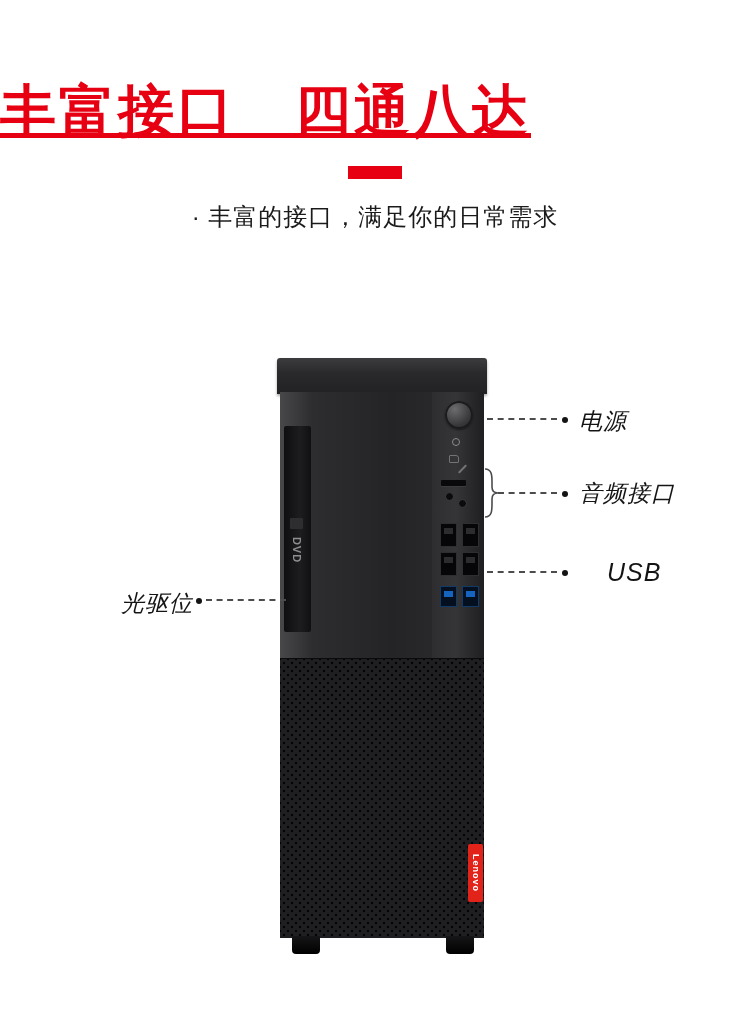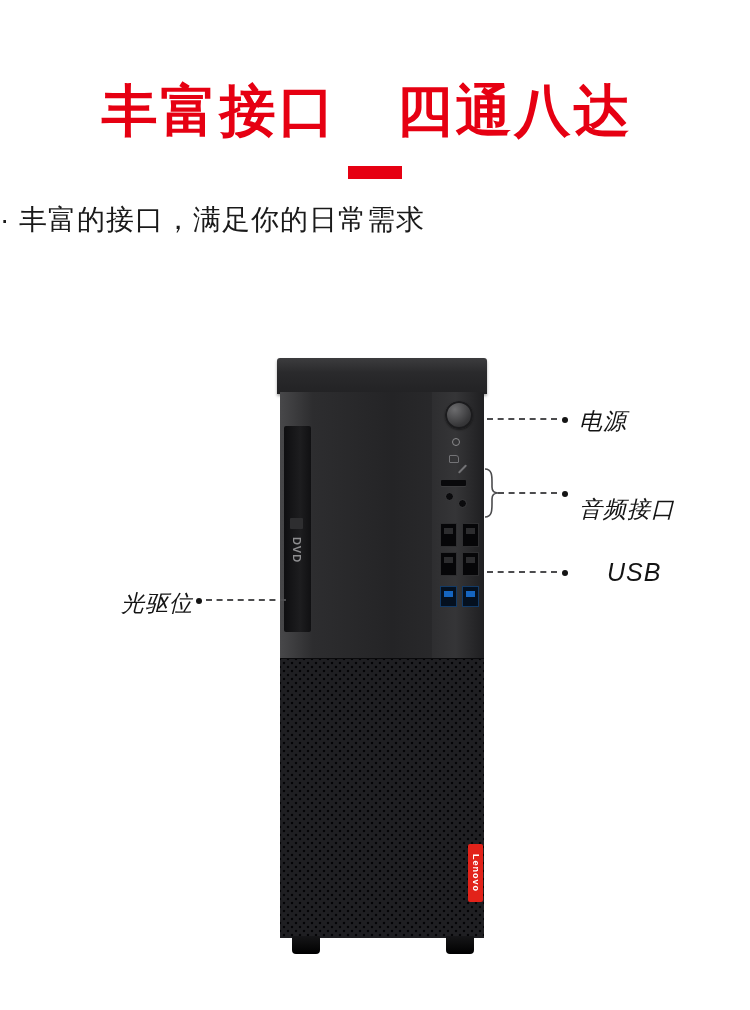--- a/index.html
+++ b/index.html
@@ -7,32 +7,32 @@
   body {
     position:relative;
     background:#ffffff;
     overflow:hidden;
     font-family:"Liberation Sans","DejaVu Sans",sans-serif;
   }
 
   
   .title {
     position:absolute; top:74px; left:0; width:734px;
-    text-align:center;
+    text-align:left;
     font-size:56px; font-weight:bold; color:#e60012;
-    letter-spacing:3px; white-space:pre;
+    letter-spacing:3px; white-space:pre;text-decoration:underline;
   }
   .divider {
     position:absolute; top:166px; left:348px;
     width:54px; height:13px; background:#e60012;
   }
   .subtitle {
     position:absolute; top:201px; left:0; width:750px;
-    text-align:left;
-    font-size:28px; color:#1a1a1a; letter-spacing:1px;
+    text-align:center;
+    font-size:24px; color:#1a1a1a; letter-spacing:1px;
   }
 
   
   .tower-cap {
     position:absolute; left:277px; top:358px; width:210px; height:36px;
     background:linear-gradient(180deg,#3c3c3e 0%,#2a2a2c 40%,#222224 100%);
     border-radius:3px 3px 0 0;
     box-shadow:0 2px 3px rgba(0,0,0,.35);
   }
   .tower-body {
@@ -125,21 +125,21 @@
     border-radius:0 0 4px 4px;
   }
   .foot-left  { left:292px; }
   .foot-right { left:446px; }
 
   
   .callout-label {
     position:absolute; font-size:23px; color:#141414; letter-spacing:1px;font-style:italic;
   }
   .label-power   { left:579px; top:406px; }
-  .label-audio   { left:579px; top:494px; }
+  .label-audio   { left:579px; top:478px; }
   .label-usb     { left:579px; top:558px; font-size:25px;margin-left:28px; }
   .label-optical { left:121px; top:588px;text-align:center; }
 
   .callout-dot {
     position:absolute; width:6px; height:6px; border-radius:50%; background:#141414;
   }
   .dot-power   { left:562px; top:417px; }
   .dot-audio   { left:562px; top:491px; }
   .dot-usb     { left:562px; top:570px; }
   .dot-optical { left:196px; top:598px; }

